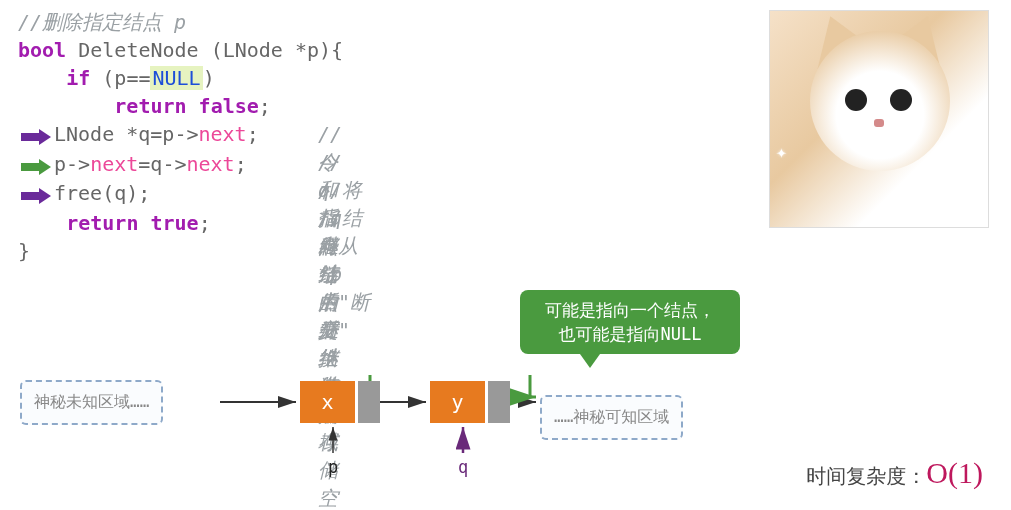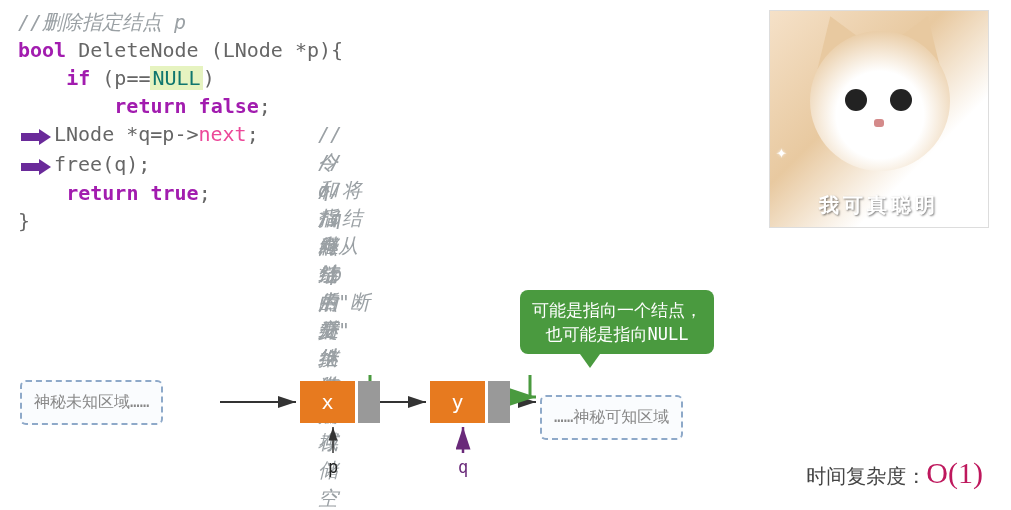--- a/index.html
+++ b/index.html
@@ -17,21 +17,21 @@
       left: 18px;
       font-size: 20px;
       line-height: 28px;
       font-family: "Menlo", "Consolas", monospace;
     }
     .code-line { white-space: pre; }
     .comment { color: #9aa0a4; font-style: italic; }
     .keyword { color: #a21caf; font-weight: bold; }
     .ident { color: #666; }
     .member { color: #ec4899; }
-    .null-hl { background: #e6f3c0; color: #0f766e; padding: 0 2px; }
+    .null-hl { background: #e6f3c0; color: #1d4ed8; padding: 0 2px; }
     .plain { color: #666; }
     .indent { display: inline-block; }
     .arrow-cell {
       display: inline-block;
       width: 36px;
       vertical-align: middle;
       text-align: center;
     }
     .arrow-cell svg { vertical-align: middle; }
     .side-comment {
@@ -101,21 +101,21 @@
       color: #fff;
       font-size: 18px;
       text-shadow: 0 0 3px rgba(255,255,255,0.8);
     }
     .bubble {
       position: absolute;
       top: 290px;
       left: 520px;
       background: #4a9a3f;
       color: #fff;
-      padding: 8px 12px;
+      padding: 8px 25px;
       border-radius: 8px;
       font-size: 17px;
       line-height: 24px;
       text-align: center;
     }
     .bubble::after {
       content: "";
       position: absolute;
       bottom: -14px;
       left: 60px;
@@ -200,20 +200,23 @@
 
   <div class="code-line"><span class="indent">    </span><span class="keyword">if</span><span class="plain"> (p==</span><span class="null-hl">NULL</span><span class="plain">)</span></div>
 
   <div class="code-line"><span class="indent">        </span><span class="keyword">return false</span><span class="plain">;</span></div>
 
   <div class="code-line"><span class="arrow-cell"><svg width="30" height="16">
           <polygon points="0,4 18,4 18,0 30,8 18,16 18,12 0,12" fill="#6a2a9a"></polygon>
         </svg></span><span class="ident">LNode </span><span class="plain">*q=p-&gt;</span><span class="member">next</span><span class="plain">;</span></div>
 
 
+  <div class="code-line"><span class="arrow-cell"><svg width="30" height="16">
+          <polygon points="0,4 18,4 18,0 30,8 18,16 18,12 0,12" fill="#4a9a3f"></polygon>
+        </svg></span><span class="plain">p-&gt;</span><span class="member">next</span><span class="plain">=q-&gt;</span><span class="member">next</span><span class="plain">;</span></div>
 
   <div class="code-line"><span class="arrow-cell"><svg width="30" height="16">
           <polygon points="0,4 18,4 18,0 30,8 18,16 18,12 0,12" fill="#6a2a9a"></polygon>
         </svg></span><span class="plain">free(q);</span></div>
 
   <div class="code-line"><span class="indent">    </span><span class="keyword">return true</span><span class="plain">;</span></div>
 
   <div class="code-line"><span class="plain">}</span></div>
 
   <span class="side-comment" style="top:112px;left:300px">//令q指向*p的后继结点</span>
@@ -224,21 +227,20 @@
 
 <div class="cat-image">
   <div class="cat-ear-l"></div>
   <div class="cat-ear-r"></div>
   <div class="cat-face"></div>
   <div class="cat-eye l"></div>
   <div class="cat-eye r"></div>
   <div class="cat-nose"></div>
   <span class="sparkle" style="top:130px;left:6px">✦</span>
   <span class="sparkle" style="top:165px;right:6px">✦</span>
-  <div class="cat-caption">我可真聪明</div>
 </div>
 
 <div class="bubble">
   <div>可能是指向一个结点，</div>
   <div>也可能是指向NULL</div>
 </div>
 
 <div class="diagram">
   <svg class="bg">
 

